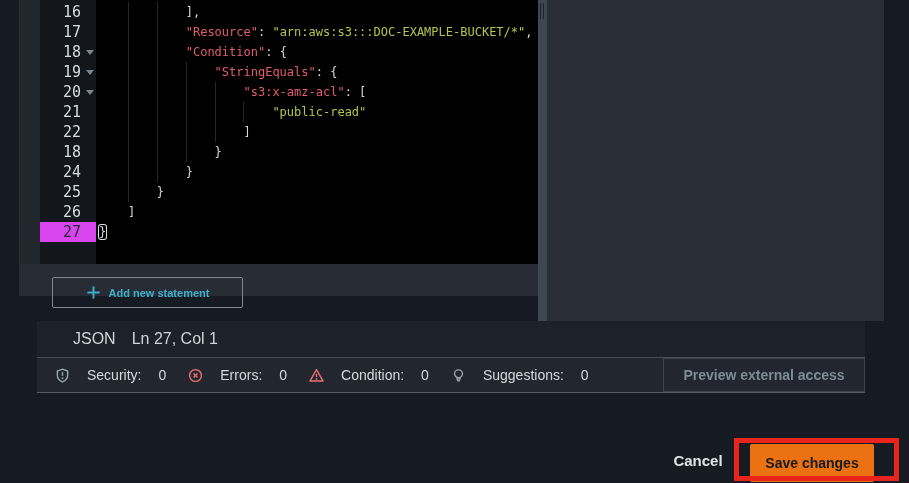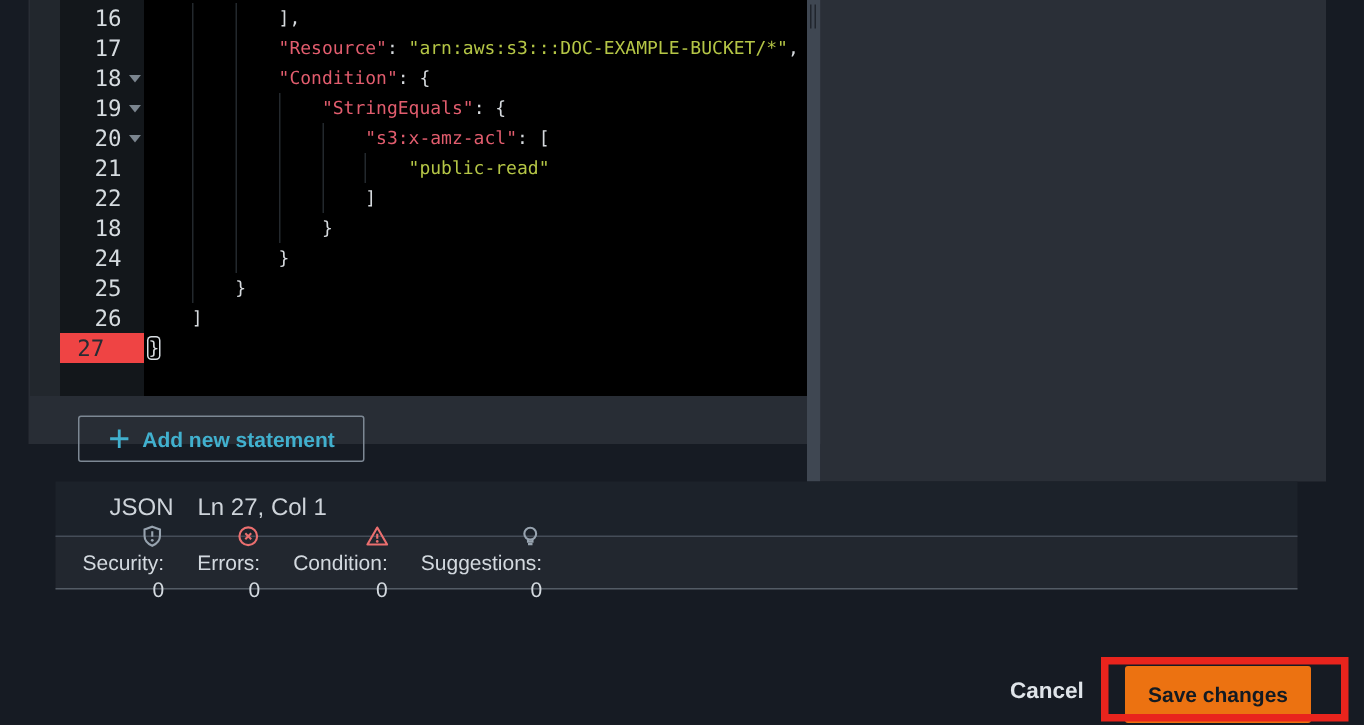--- a/index.html
+++ b/index.html
@@ -16,21 +16,21 @@
   .editor-strip { position:absolute; left:1px; top:0; width:20px; height:264px; background:#22272d; }
   .editor-gutter {
     position:absolute; left:21px; top:0; width:56px; height:264px;
     background:#13171b; padding-top:2px;
   }
   .gutter-row {
     height:20px; line-height:20px; text-align:right; padding-right:15px;
     position:relative; color:#d5dbdf;
     font-family:"DejaVu Sans Mono", monospace; font-size:15px;
   }
-  .gutter-row.active { background:#ef4444; color:#272c33;text-align:center; }
+  .gutter-row.active { background:#d946ef; color:#272c33; }
   .fold-arrow {
     position:absolute; right:2px; top:8px; width:0; height:0;
     border-left:4px solid transparent; border-right:4px solid transparent;
     border-top:5px solid #7b858f;
   }
   .editor-code {
     position:absolute; left:77px; top:0; width:442px; height:264px;
     background:#000; padding-top:2px; overflow:hidden; cursor:text;
   }
   .code-line {
@@ -47,37 +47,37 @@
   .splitter { position:absolute; left:519px; top:0; width:9px; height:321px; background:#3f4752; cursor:col-resize; }
   .splitter .grip { position:absolute; top:3px; width:1px; height:16px; background:#20252c; }
   .splitter .grip.g1 { left:2px; } .splitter .grip.g2 { left:5px; }
   .right-panel { position:absolute; left:528px; top:0; width:337px; height:321px; background:#2a2f37; }
 
   
   .add-btn {
     position:absolute; left:33px; top:277px; width:191px; height:31px;
     background:transparent; border:1px solid #7d8894; border-radius:2px;
     display:flex; align-items:center; justify-content:center; gap:8px;
-    color:#41b0ce; font-weight:bold; font-size:14px; cursor:pointer;
+    color:#41b0ce; font-weight:bold; font-size:11px; cursor:pointer;
   }
 
   
   .bar1 {
     position:absolute; left:18px; top:321px; width:828px; height:36px;
     background:#1c222a; display:flex; align-items:center; padding-left:36px;
     color:#ced4da; font-size:16px;
   }
   .bar1 .lang { margin-right:16px; }
   .bar2 {
     position:absolute; left:18px; top:357px; width:828px; height:36px;
     background:#22272f; border-top:1px solid #454d58; border-bottom:1px solid #535b65;
     display:flex; align-items:center; padding-left:18px; gap:22px;
     color:#d3d9df; font-size:14px;
   }
-  .v-item { display:flex; align-items:flex-end; gap:2px;flex-direction:column; }
+  .v-item { display:flex; align-items:center; gap:17px; }
   .preview-btn {
     position:absolute; right:0; top:0; bottom:0; width:202px;
     border:1px solid #3d444e; background:transparent;
     color:#7f8b97; font-weight:bold; font-size:14px;
     display:flex; align-items:center; justify-content:center; cursor:default;
   }
 
   
   .cancel-btn {
     position:absolute; left:668px; top:448px; width:60px; height:24px;
@@ -191,20 +191,21 @@
         <span>
           <svg width="15" height="15" viewBox="0 0 16 16">
               <circle cx="8" cy="6.2" r="4.2" fill="none" stroke="#97a3af" stroke-width="1.5"></circle>
               <path d="M6.4 9.8 V11.8 H9.6 V9.8" fill="none" stroke="#97a3af" stroke-width="1.5"></path>
               <line x1="6.4" y1="13.6" x2="9.6" y2="13.6" stroke="#97a3af" stroke-width="1.5"></line>
             </svg>
         </span>
         <span>Suggestions:</span>
         <span>0</span>
       </span>
+      <button class="preview-btn">Preview external access</button>
     </div>
 
   </div>
 
   <button class="cancel-btn">Cancel</button>
   <button class="save-btn">Save changes</button>
   <div class="annotation-box"></div>
 
 </div>
 

